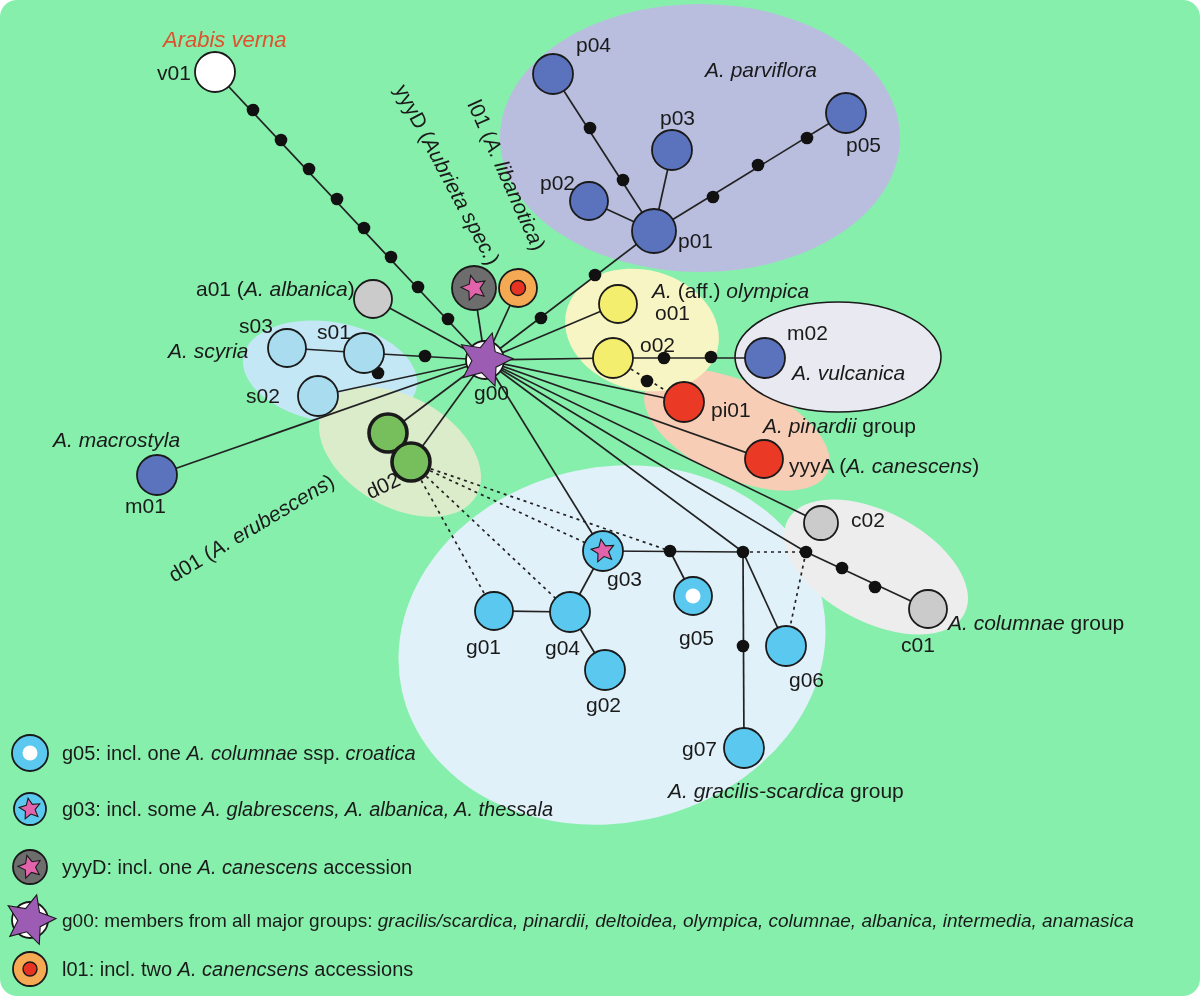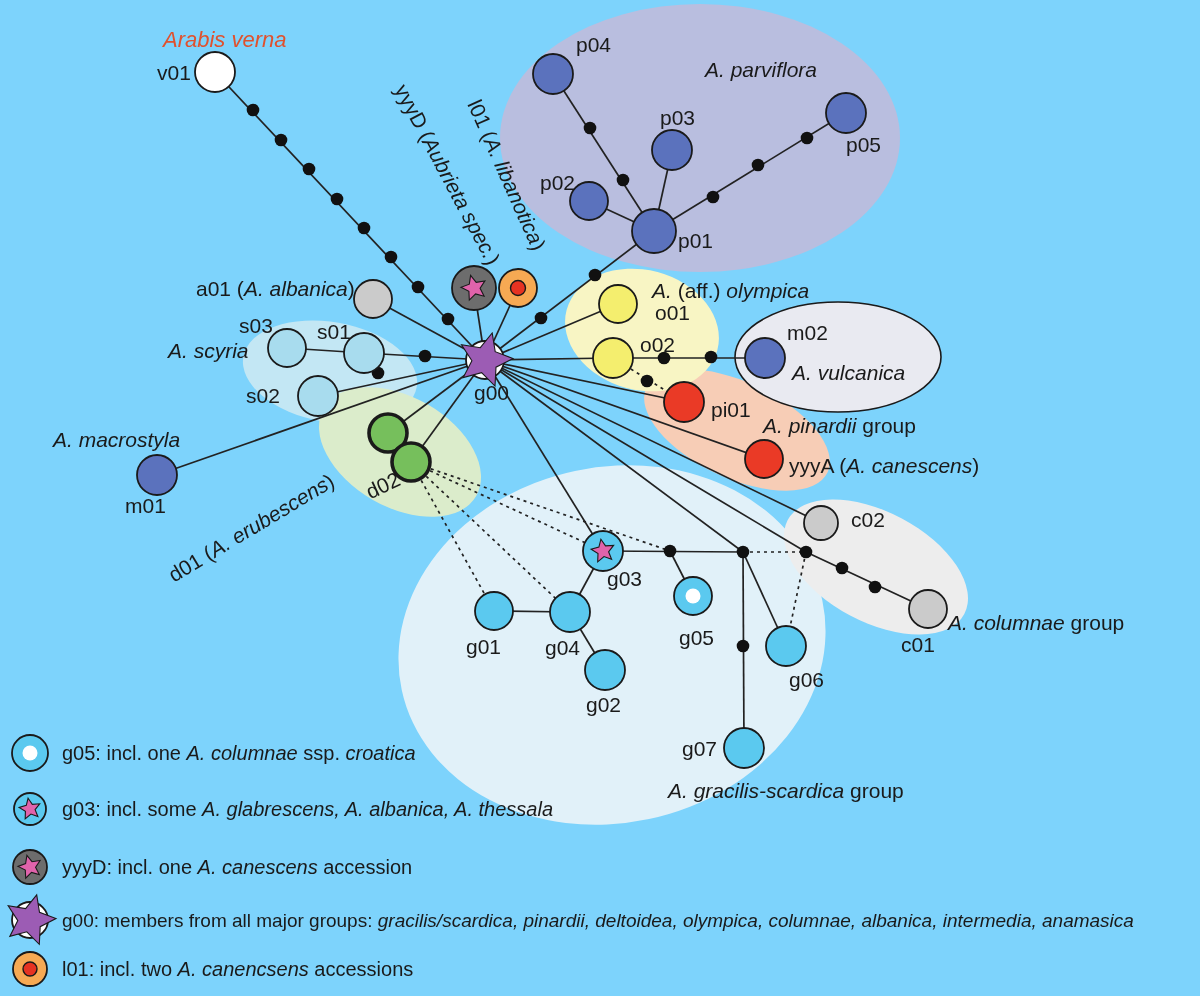--- a/index.html
+++ b/index.html
@@ -1,16 +1,16 @@
 <!DOCTYPE html>
 <html><head>
 <meta charset="utf-8">
 <style>
   html,body{margin:0;padding:0;background:#ffffff;}
-  .canvas{position:relative;width:1200px;height:996px;background:#7dd3fc;overflow:hidden;}
+  .canvas{position:relative;width:1200px;height:996px;background:#86efac;overflow:hidden;border-radius:17px;}
   svg{display:block;}
   svg text{font-family:"Liberation Sans", sans-serif;}
 </style>
 </head>
 <body>
 
 <div class="canvas">
   <svg id="net" width="1200" height="996" viewBox="0 0 1200 996">
       <ellipse cx="612" cy="645" rx="215" ry="178" fill="#e1f1f9" stroke="none" stroke-width="1.6" transform="rotate(-12 612 645)"></ellipse>
       <ellipse cx="876" cy="567" rx="100" ry="55" fill="#ededed" stroke="none" stroke-width="1.6" transform="rotate(28 876 567)"></ellipse>

